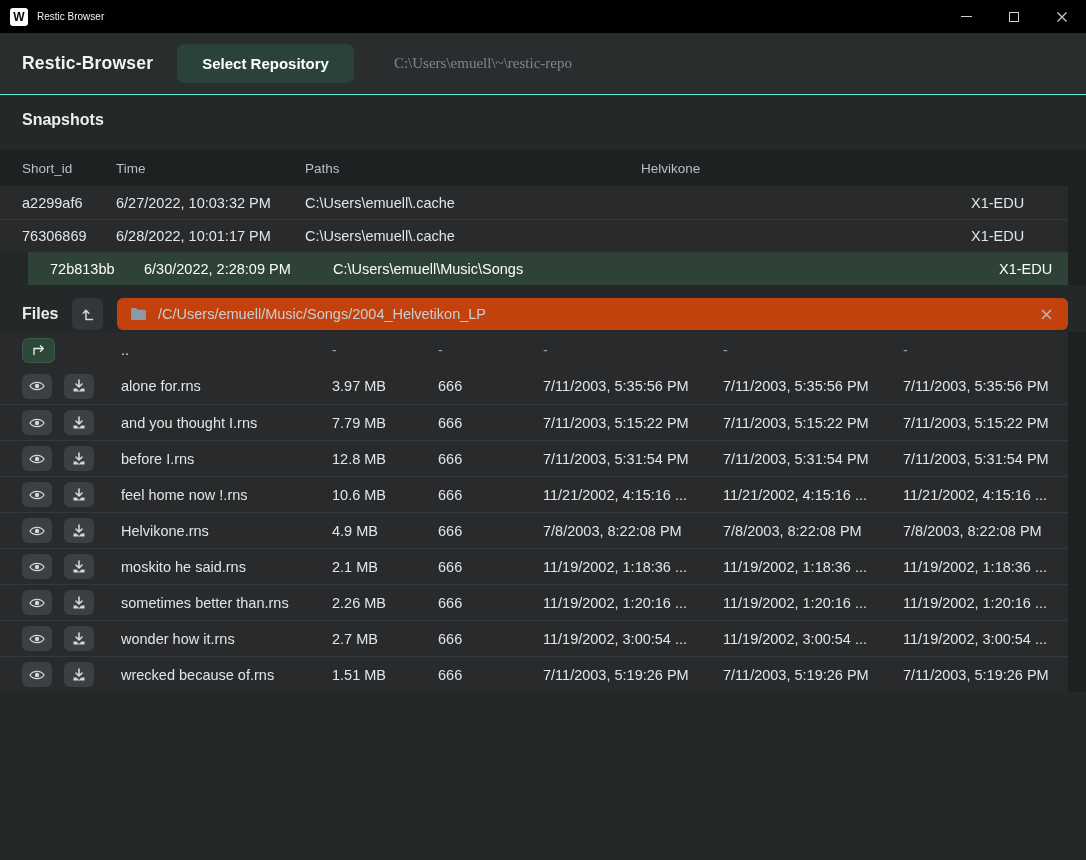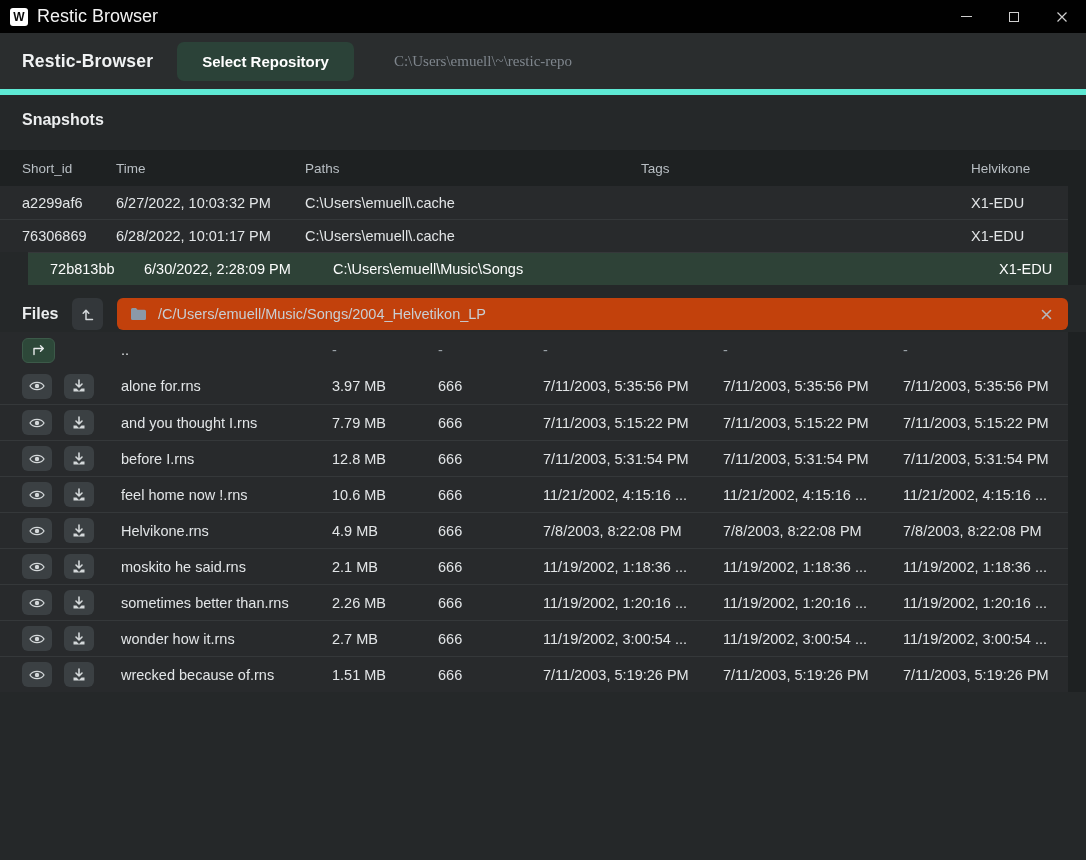--- a/index.html
+++ b/index.html
@@ -7,28 +7,28 @@
   body {
     font-family:"Liberation Sans", sans-serif;
     background:#252829; color:#e2e5e7;
     -webkit-font-smoothing:antialiased;
   }
 
   
   .titlebar { height:33px; background:#010101; display:flex; align-items:center; padding-left:10px; }
   .logo { width:18px; height:18px; background:#ffffff; border-radius:3px; color:#0a0a0a;
           font-weight:bold; font-size:12px; display:flex; align-items:center; justify-content:center; }
-  .titlebar-text { color:#f2f2f2; font-size:18px; margin-left:9px; flex:1; }
+  .titlebar-text { color:#f2f2f2; font-size:10px; margin-left:9px; flex:1; }
   .win-controls { display:flex; height:100%; }
   .win-btn { width:48px; height:100%; display:flex; align-items:center; justify-content:center; cursor:default; }
   .glyph-min { width:11px; height:1px; background:#cfcfcf; display:block; }
   .glyph-max { width:10px; height:10px; border:1px solid #cfcfcf; display:block; }
 
   
-  .appbar { height:62px; background:#2a2d2e; border-bottom:6px solid #5eead4;
+  .appbar { height:62px; background:#2a2d2e; border-bottom:1px solid #5eead4;
             display:flex; align-items:center; padding:14px 22px; }
   .app-title { font-size:17.5px; font-weight:bold; color:#f0f2f3; letter-spacing:.2px; }
   .btn-repo { margin-left:24px; background:#2b4238; color:#ffffff; font-weight:bold; font-size:15px;
               padding:11px 25px; border:none; border-radius:7px; font-family:inherit; cursor:pointer; }
   .repo-path { margin-left:40px; color:#7f868d; font-size:15px;font-family:Liberation Serif, serif; }
 
   
   .section-title { font-size:16px; font-weight:bold; color:#eceeef; }
   .snap-title { margin:16px 22px 0 22px; }
 
@@ -95,21 +95,20 @@
   <div class="repo-path">C:\Users\emuell\~\restic-repo</div>
 </div>
 
 <div class="section-title snap-title">Snapshots</div>
 
 <div class="table-area">
   <div class="thead snap-grid snap-head">
     <div class="cell">Short_id</div>
     <div class="cell">Time</div>
     <div class="cell">Paths</div>
-    <div class="cell">Tags</div>
     <div class="cell">Helvikone</div>
   </div>
   <div>
       <div class="trow snap-grid snap-row">
     <div class="cell">a2299af6</div>
     <div class="cell">6/27/2022, 10:03:32 PM</div>
     <div class="cell">C:\Users\emuell\.cache</div>
     <div class="cell"></div>
     <div class="cell">X1-EDU</div>
   </div>

